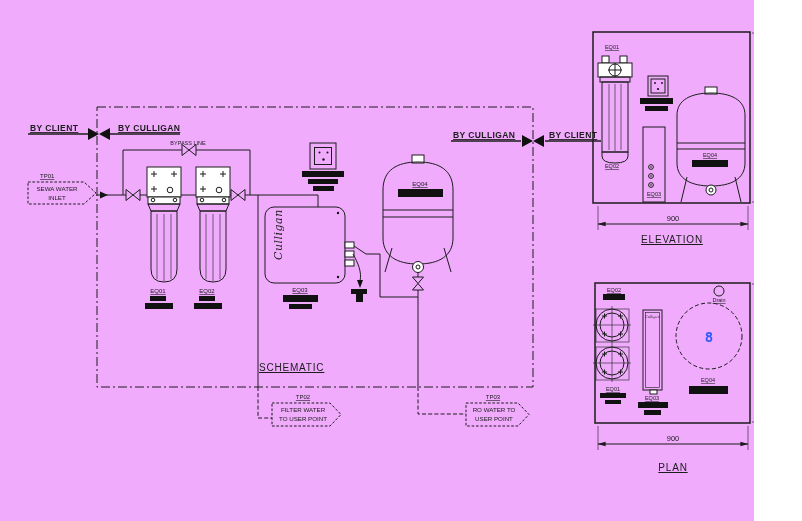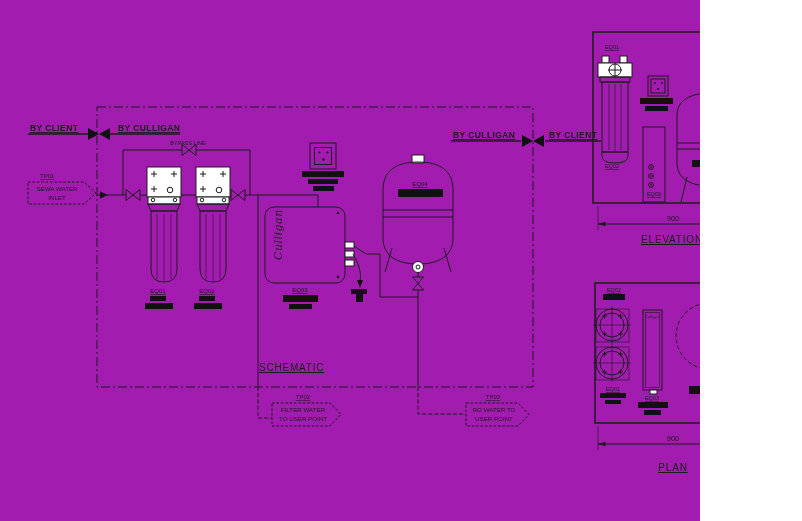--- a/index.html
+++ b/index.html
@@ -1,16 +1,16 @@
 <!DOCTYPE html>
 <html><head>
 <meta charset="utf-8">
 <style>
   html,body{margin:0;padding:0;background:#fff;}
-  .canvas{position:relative;width:700px;height:521px;background:#a21caf;overflow:hidden;}
+  .canvas{position:relative;width:754px;height:521px;background:#f0abfc;overflow:hidden;}
   svg text{font-family:"Liberation Sans",sans-serif;fill:#1c1c1c;stroke:none;}
   .ln{fill:none;stroke:#1c1c1c;stroke-width:1;}
   .lnthin{fill:none;stroke:#1c1c1c;stroke-width:0.6;}
   .ln15{fill:none;stroke:#1c1c1c;stroke-width:1.5;}
   .fw{fill:#fff;stroke:#1c1c1c;stroke-width:1;}
   .fillb{fill:#111;stroke:none;}
   .dashdot{stroke-dasharray:9 3 2 3;}
   .dashed{stroke-dasharray:4 2.2;}
   .dashfine{stroke-dasharray:2.6 1.8;}
   .scalloped{stroke-dasharray:4 2.4;}

